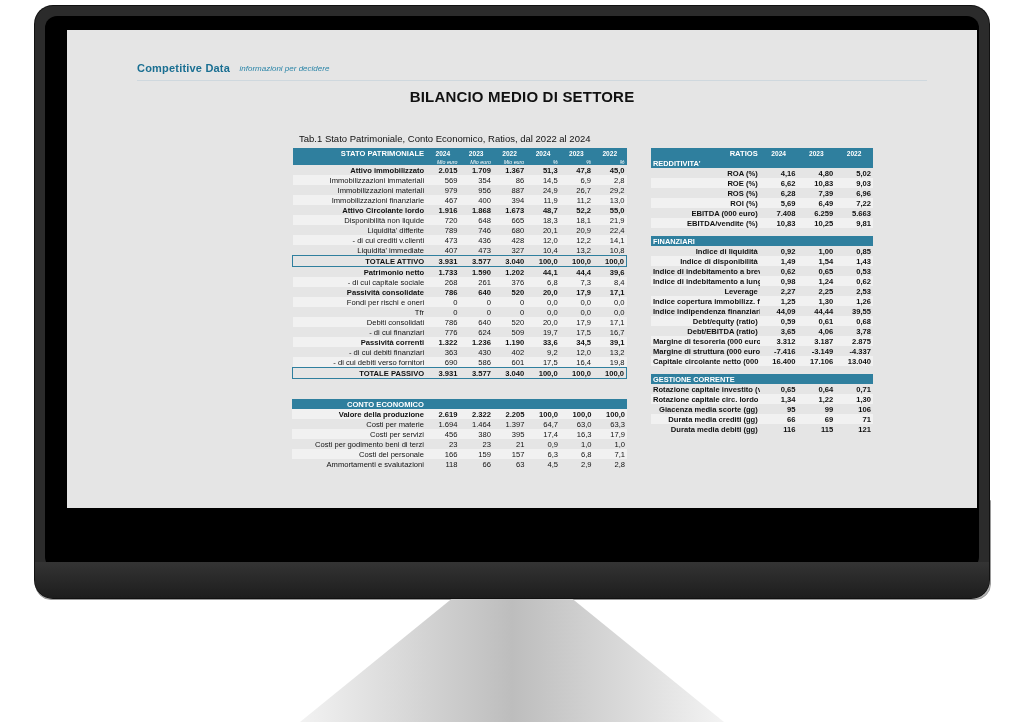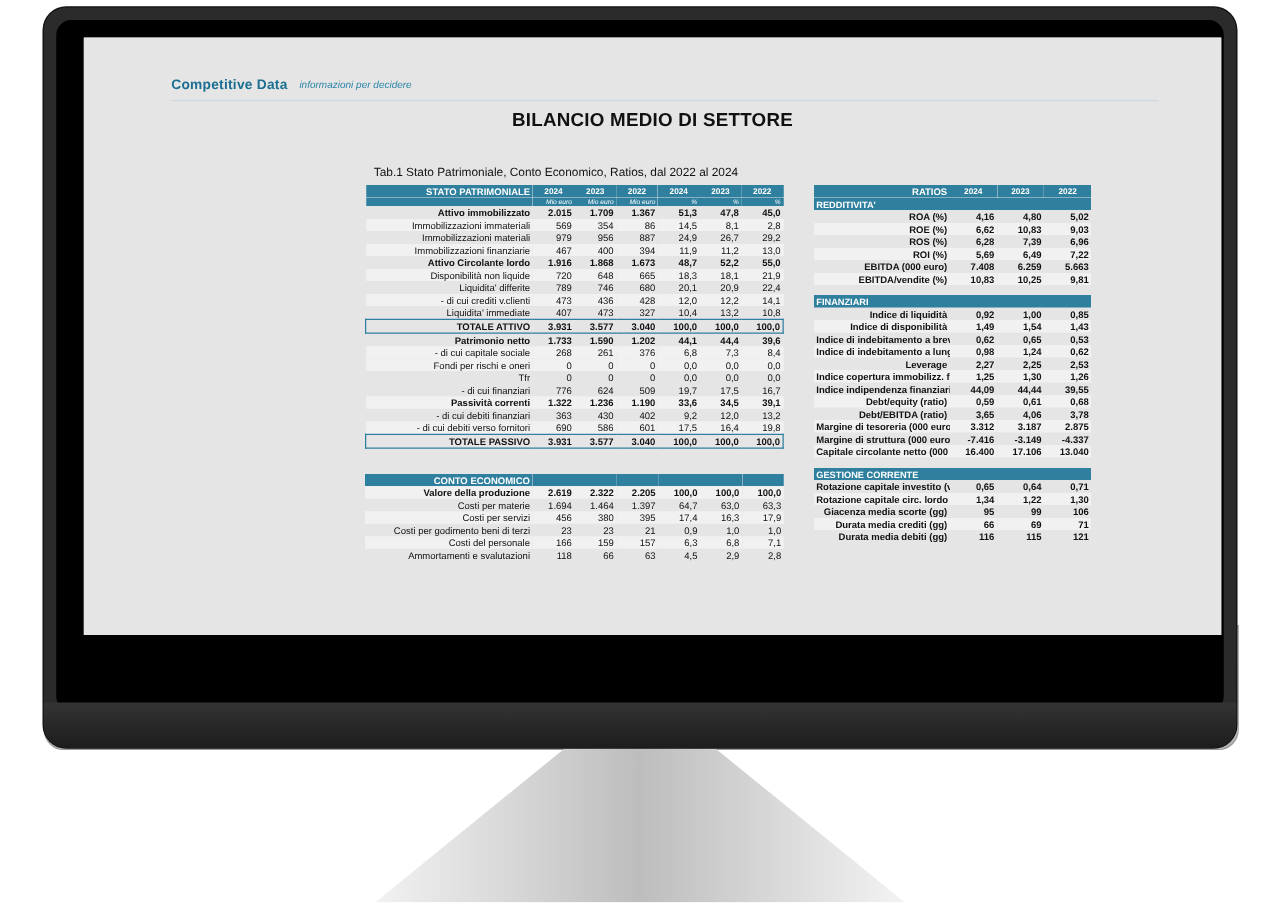--- a/index.html
+++ b/index.html
@@ -258,21 +258,21 @@
                     <td class="num">51,3</td>
                     <td class="num">47,8</td>
                     <td class="num">45,0</td>
                   </tr>
                   <tr class="alt">
                     <td class="lbl">Immobilizzazioni immateriali</td>
                     <td class="num">569</td>
                     <td class="num">354</td>
                     <td class="num">86</td>
                     <td class="num">14,5</td>
-                    <td class="num">8,1</td>
+                    <td class="num">6,9</td>
                     <td class="num">2,8</td>
                   </tr>
                   <tr class="">
                     <td class="lbl">Immobilizzazioni materiali</td>
                     <td class="num">979</td>
                     <td class="num">956</td>
                     <td class="num">887</td>
                     <td class="num">24,9</td>
                     <td class="num">26,7</td>
                     <td class="num">29,2</td>
@@ -351,37 +351,55 @@
                   </tr>
                   <tr class="alt">
                     <td class="lbl">- di cui capitale sociale</td>
                     <td class="num">268</td>
                     <td class="num">261</td>
                     <td class="num">376</td>
                     <td class="num">6,8</td>
                     <td class="num">7,3</td>
                     <td class="num">8,4</td>
                   </tr>
+                  <tr class="b">
+                    <td class="lbl">Passività consolidate</td>
+                    <td class="num">786</td>
+                    <td class="num">640</td>
+                    <td class="num">520</td>
+                    <td class="num">20,0</td>
+                    <td class="num">17,9</td>
+                    <td class="num">17,1</td>
+                  </tr>
                   <tr class="alt">
                     <td class="lbl">Fondi per rischi e oneri</td>
                     <td class="num">0</td>
                     <td class="num">0</td>
                     <td class="num">0</td>
                     <td class="num">0,0</td>
                     <td class="num">0,0</td>
                     <td class="num">0,0</td>
                   </tr>
                   <tr class="">
                     <td class="lbl">Tfr</td>
                     <td class="num">0</td>
                     <td class="num">0</td>
                     <td class="num">0</td>
                     <td class="num">0,0</td>
                     <td class="num">0,0</td>
                     <td class="num">0,0</td>
+                  </tr>
+                  <tr class="alt">
+                    <td class="lbl">Debiti consolidati</td>
+                    <td class="num">786</td>
+                    <td class="num">640</td>
+                    <td class="num">520</td>
+                    <td class="num">20,0</td>
+                    <td class="num">17,9</td>
+                    <td class="num">17,1</td>
                   </tr>
                   <tr class="">
                     <td class="lbl">- di cui finanziari</td>
                     <td class="num">776</td>
                     <td class="num">624</td>
                     <td class="num">509</td>
                     <td class="num">19,7</td>
                     <td class="num">17,5</td>
                     <td class="num">16,7</td>
                   </tr>

